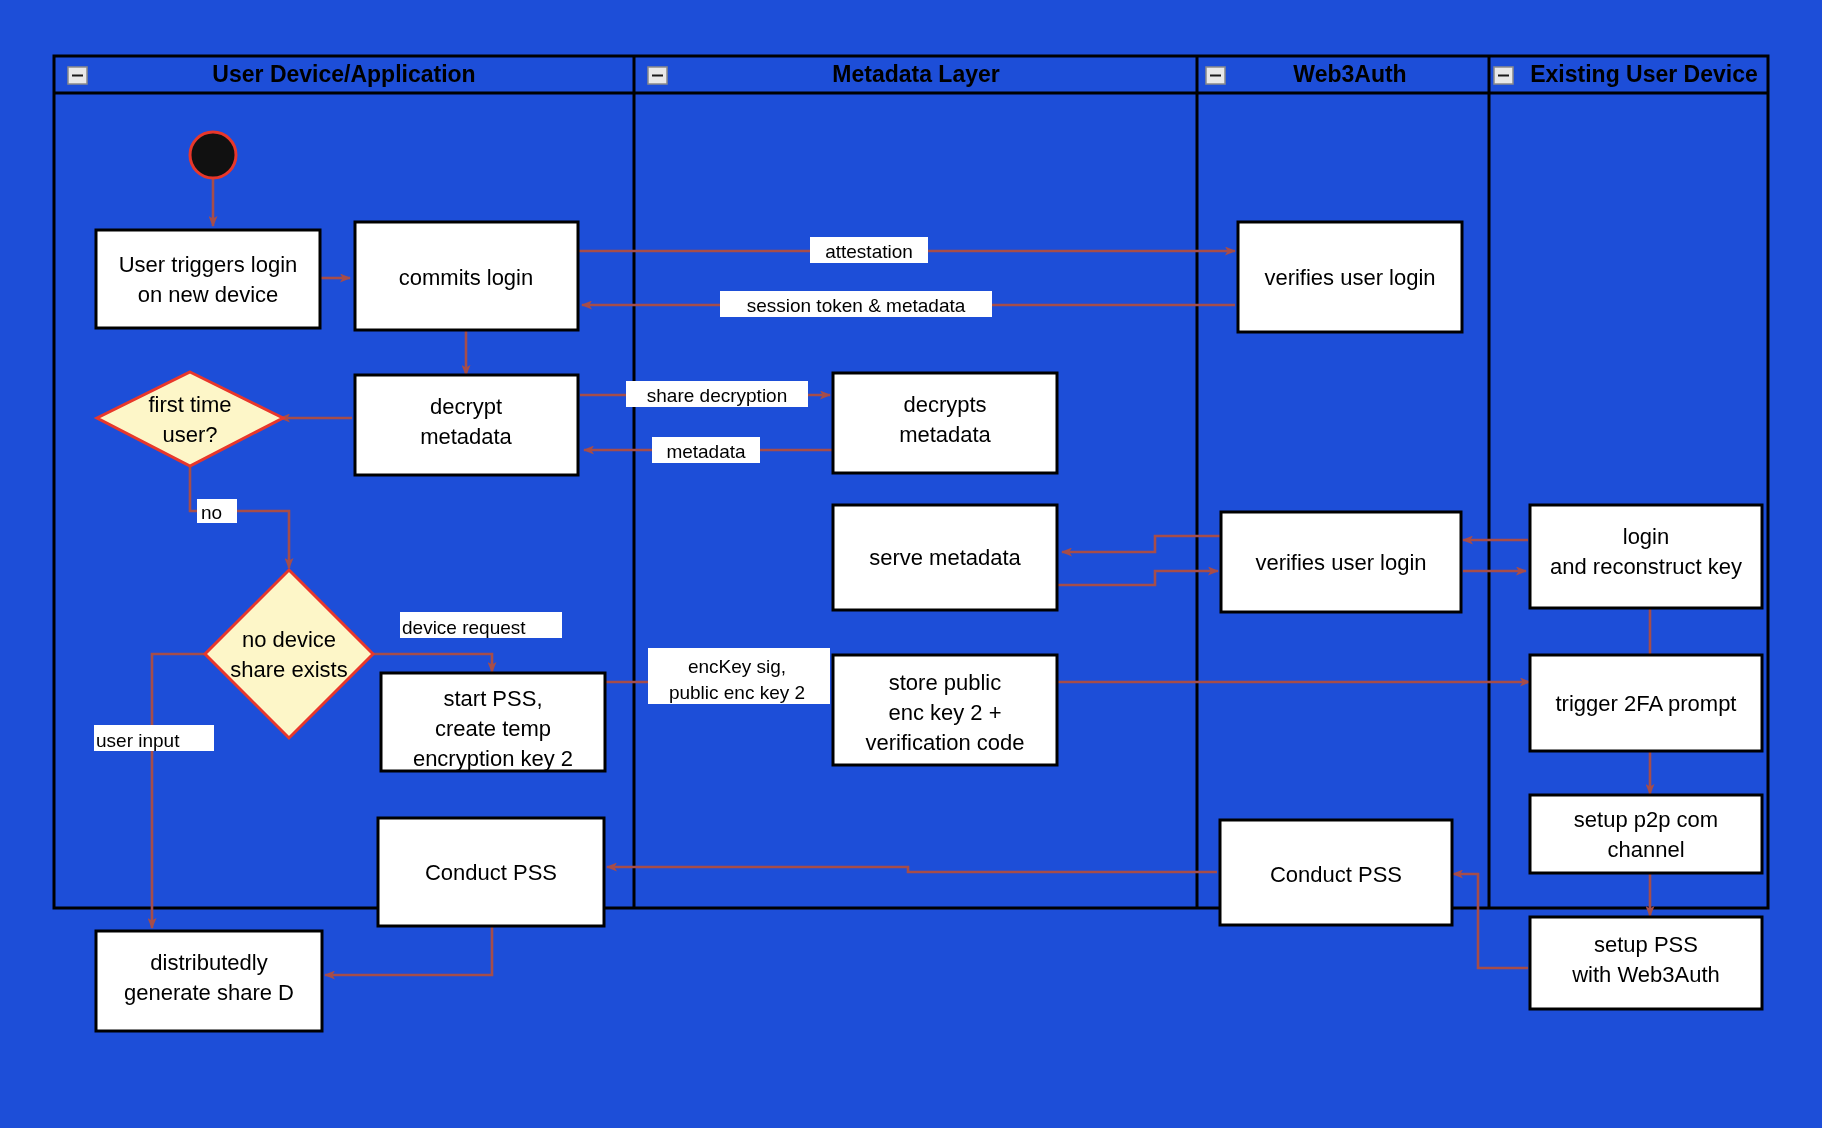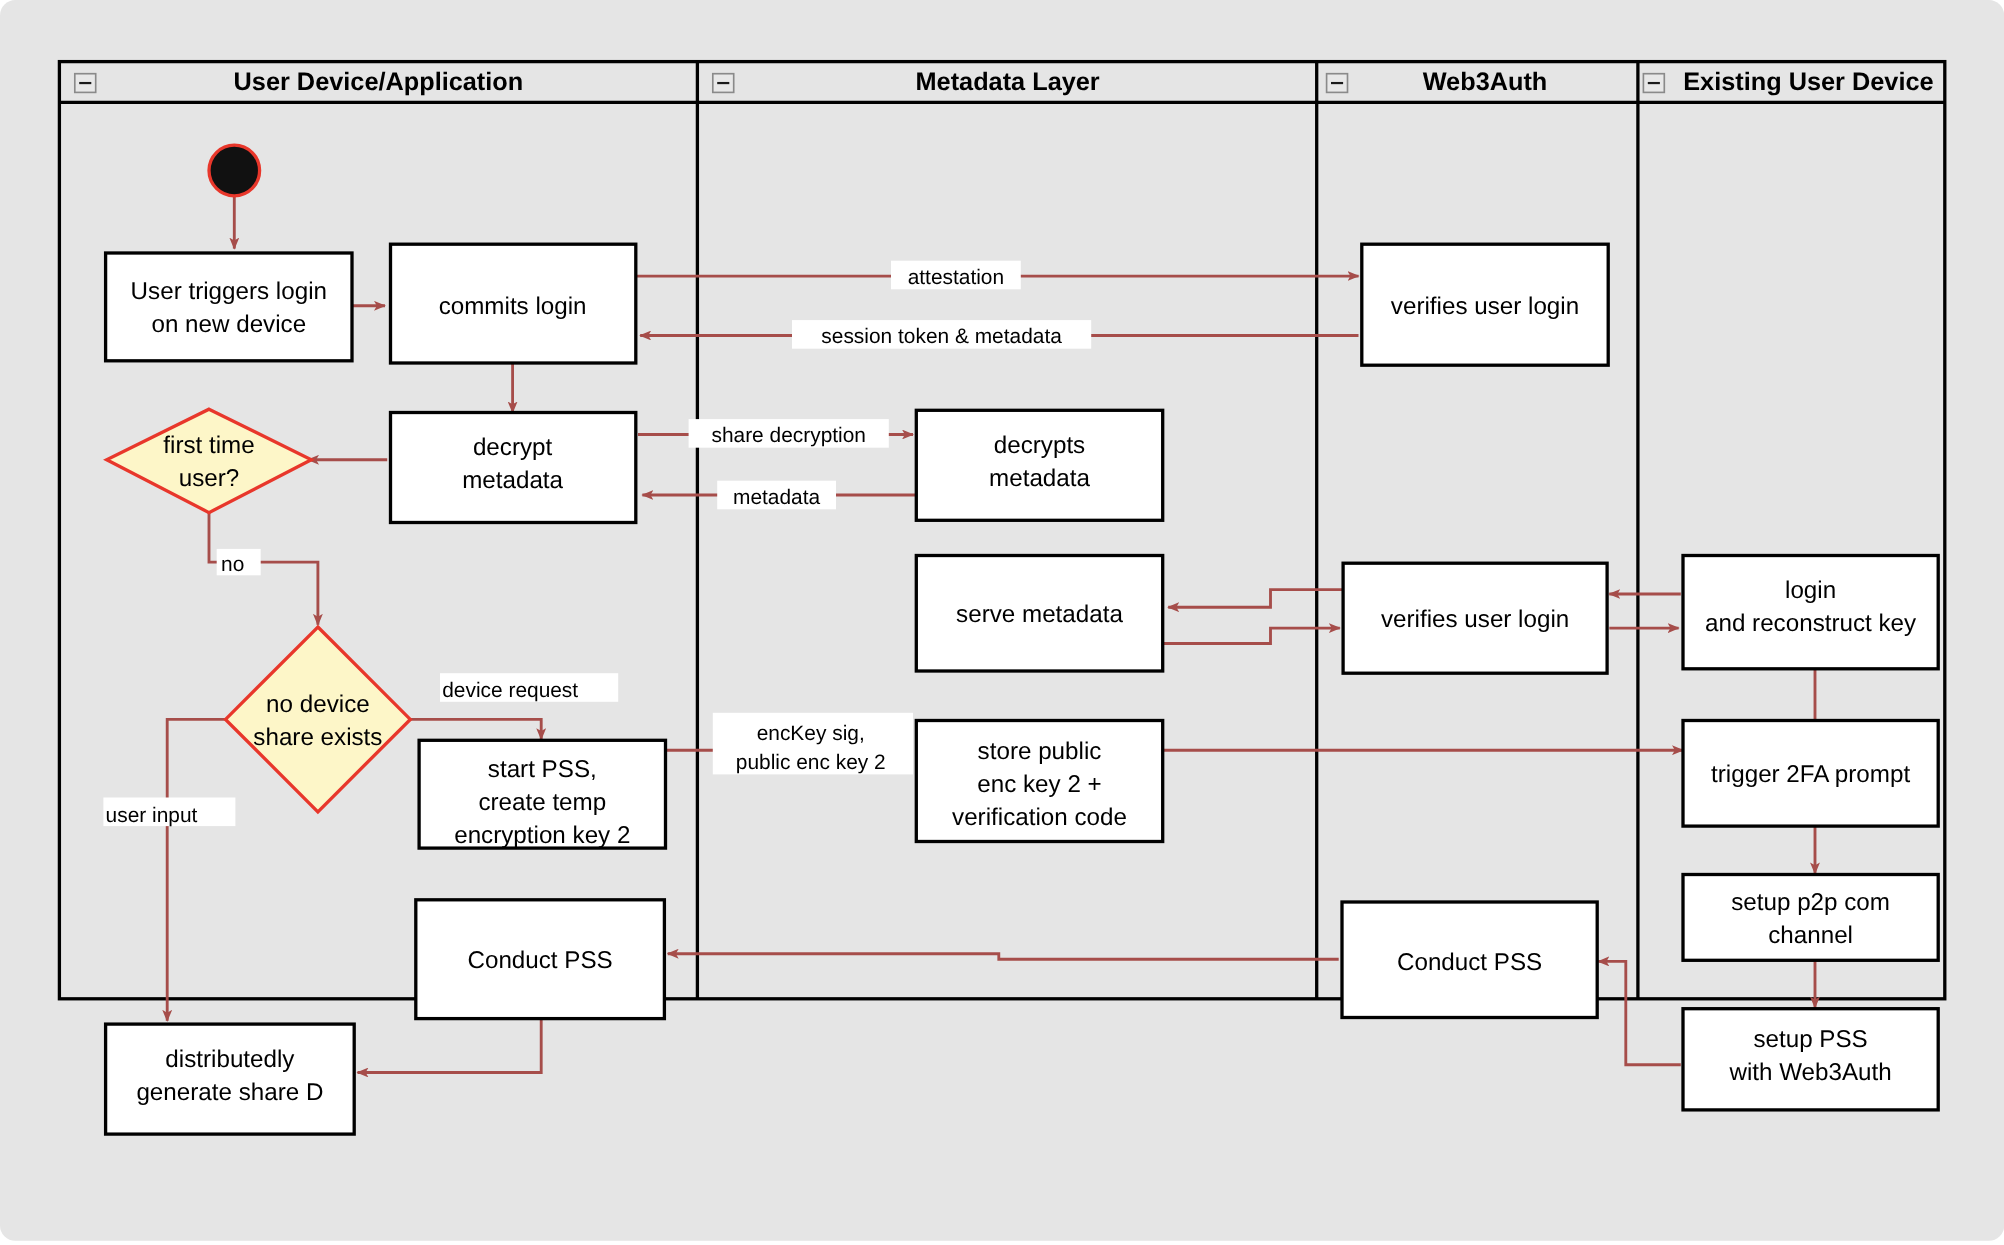--- a/index.html
+++ b/index.html
@@ -10,22 +10,21 @@
   body {
     width: 1822px;
     height: 1132px;
     font-family: "Liberation Sans", sans-serif;
     overflow: hidden;
   }
   #canvas {
     position: relative;
     width: 1822px;
     height: 1128px;
-    background: #e5e5e5;
-    border-radius: 14px;
+    background: #1d4ed8;
   }
   svg.diagram {
     position: absolute;
     left: 0;
     top: 0;
     width: 1822px;
     height: 1132px;
   }
   .lane-title {
     font-size: 23px;

